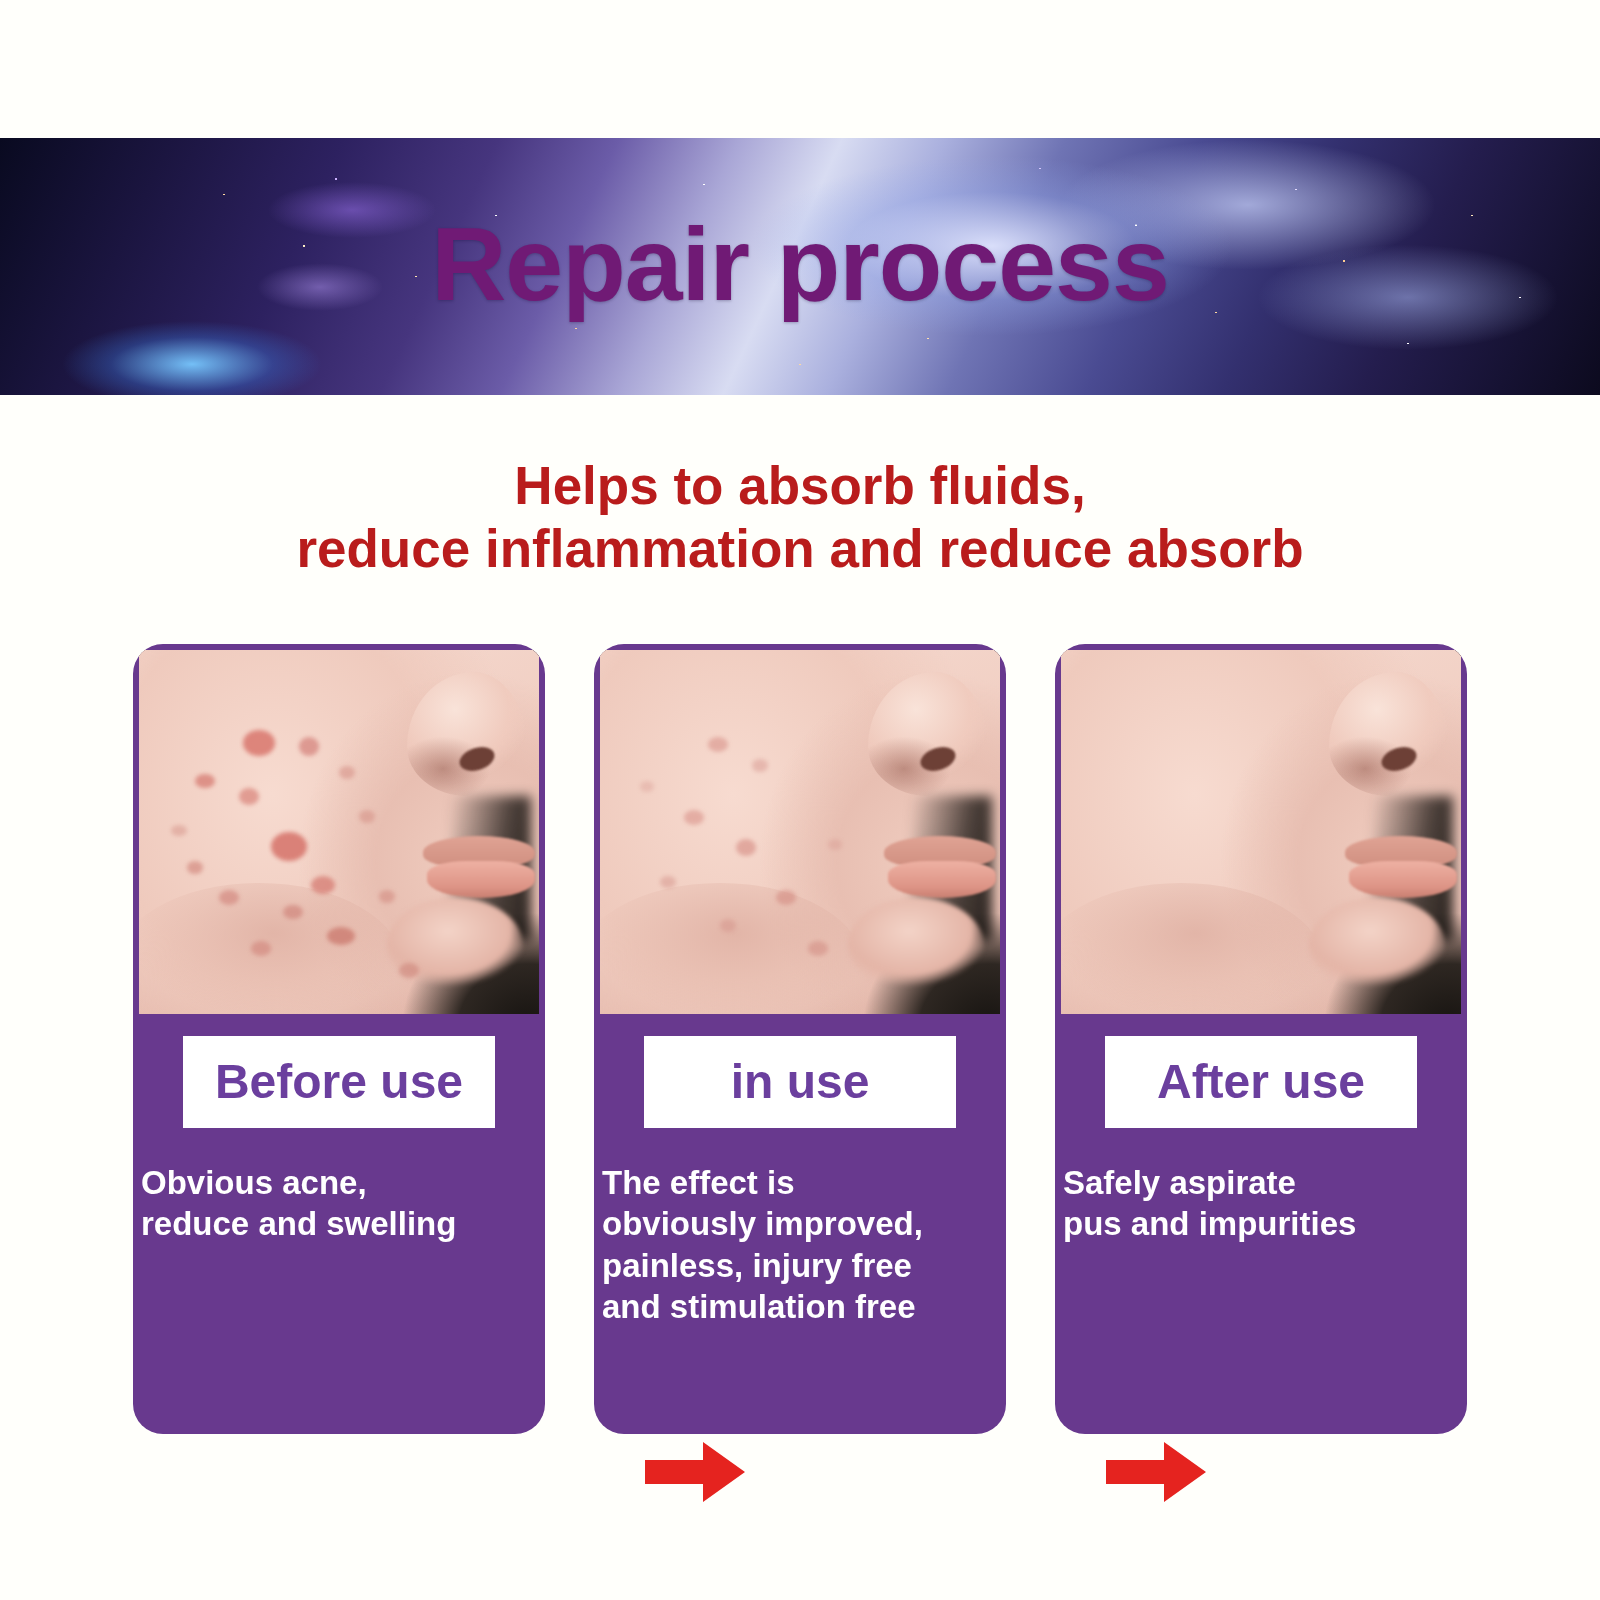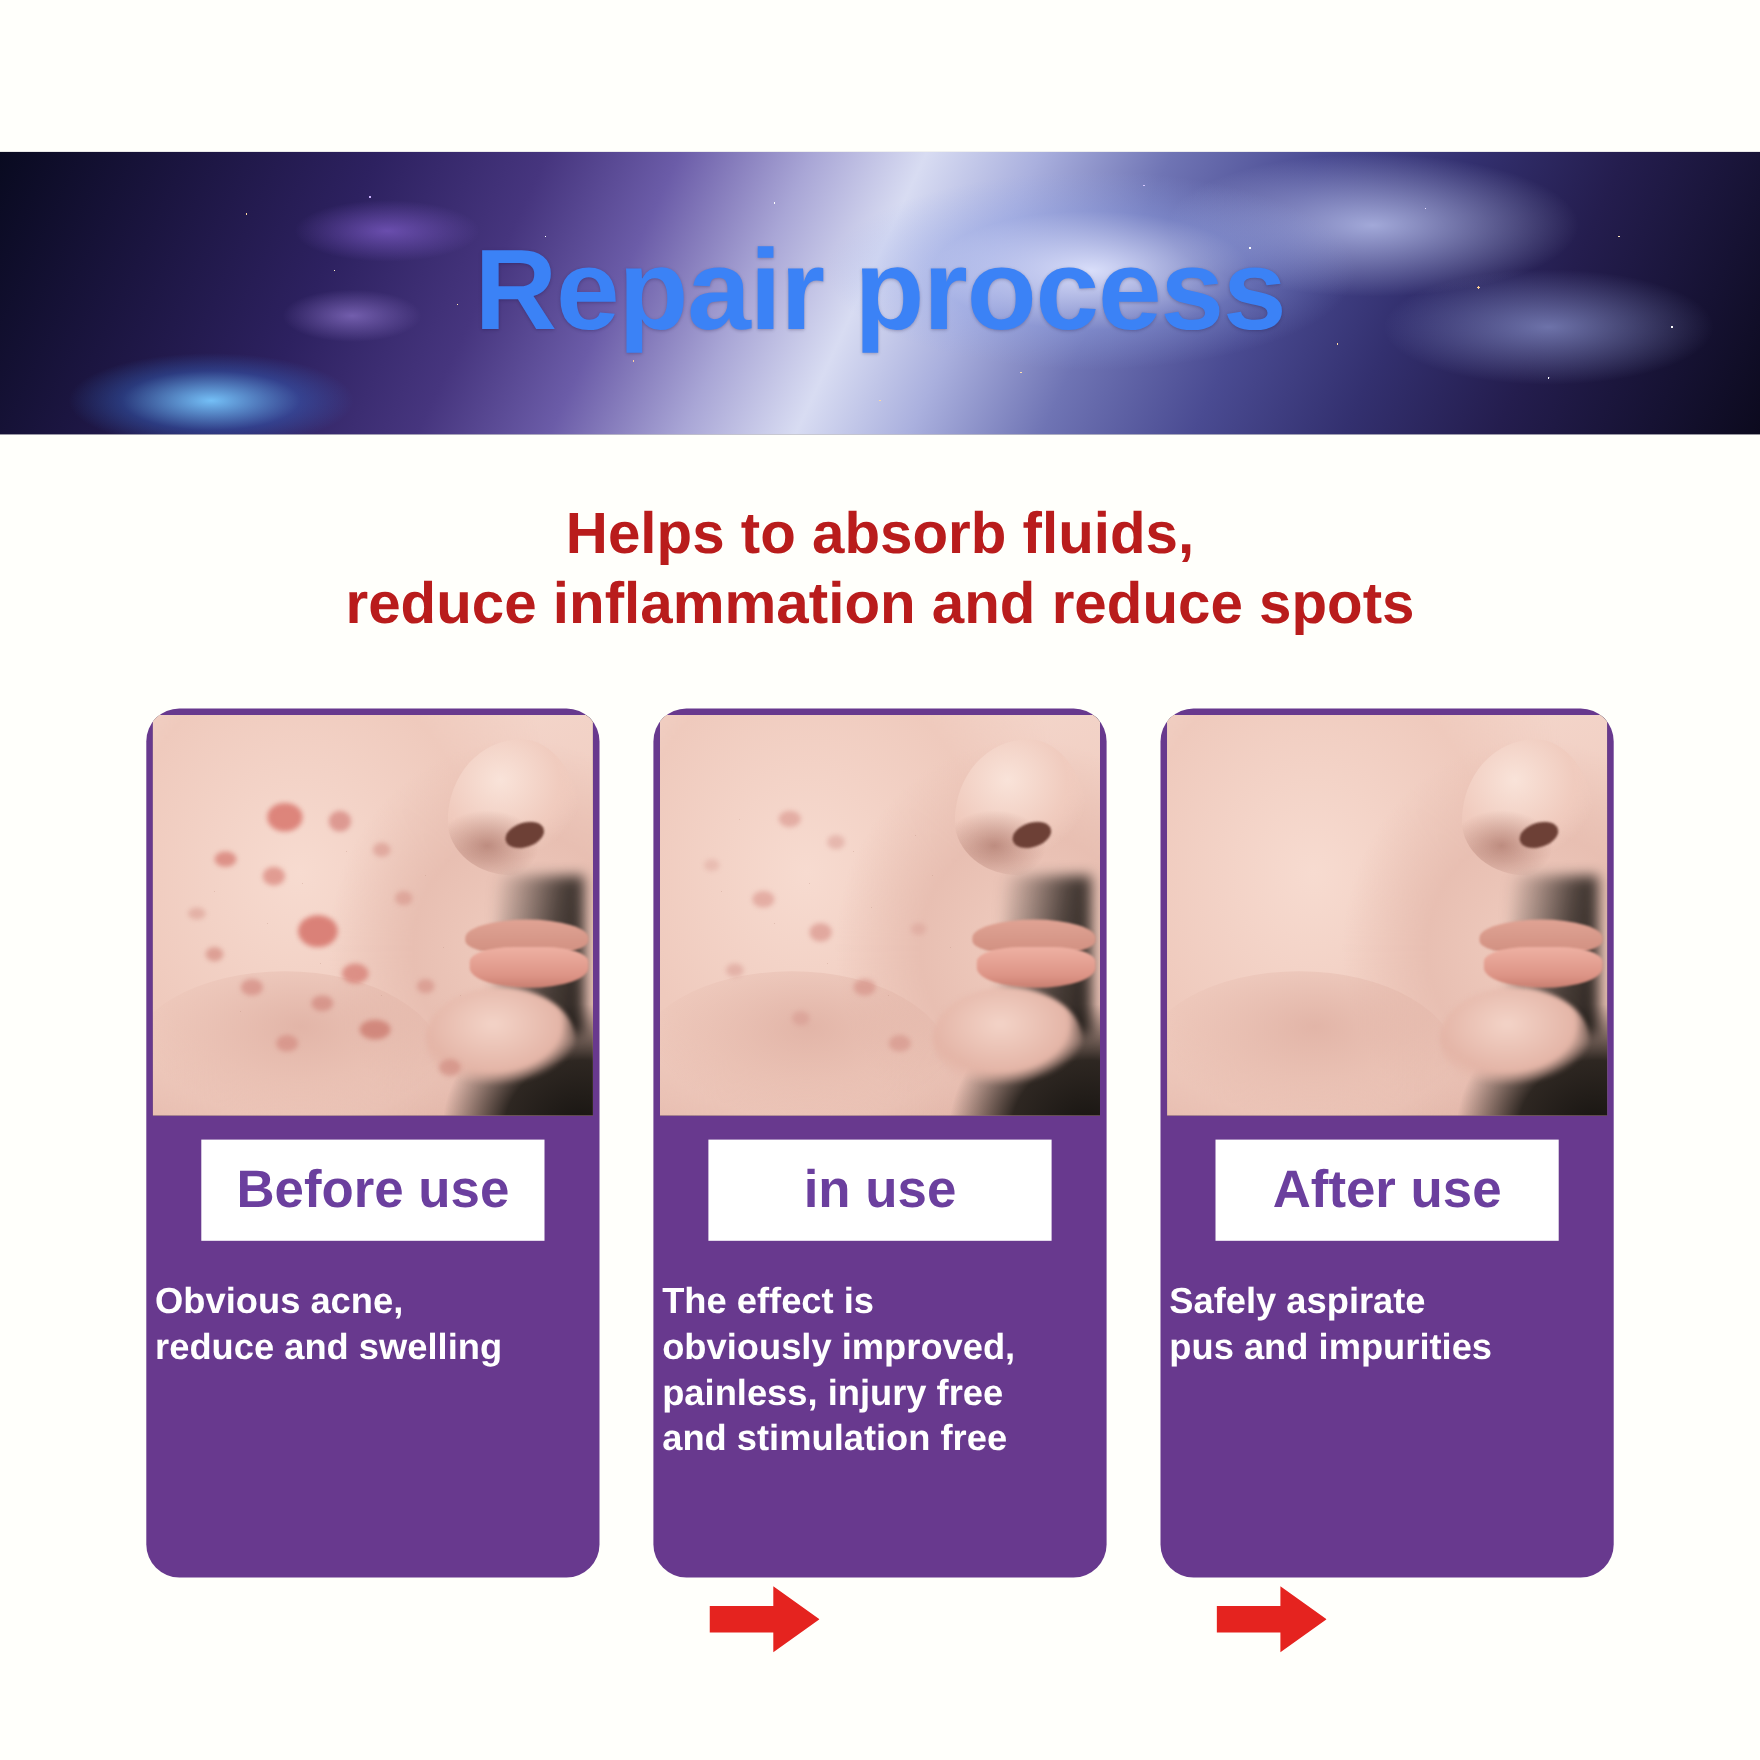--- a/index.html
+++ b/index.html
@@ -76,21 +76,21 @@
   }
   .banner-title {
     position: absolute;
     left: 0;
     top: 0;
     width: 1600px;
     height: 257px;
     display: flex;
     align-items: center;
     justify-content: center;
-    color: #3b82f6;
+    color: #701a75;
     font-size: 104px;
     font-weight: bold;
     letter-spacing: -1px;
     line-height: 1;
     padding-bottom: 6px;
     box-sizing: border-box;
     text-shadow: 0 1px 3px rgba(20,10,50,0.28);
   }
 
   
@@ -322,21 +322,21 @@
 <body>
 
 <div class="banner">
   <div class="banner-bg"></div>
   <div class="banner-stars"></div>
   <div class="banner-title">Repair process</div>
 </div>
 
 <div class="subtitle">
   <span class="line">Helps to absorb fluids,</span>
-  <span class="line">reduce inflammation and reduce spots</span>
+  <span class="line">reduce inflammation and reduce absorb</span>
 </div>
 
 <div class="cards">
 
   <div class="card card-1">
     <div class="card-photo">
       <div class="face">
         <div class="skin"></div>
         <div class="bgshadow"></div>
         <div class="bgshadow2"></div>

